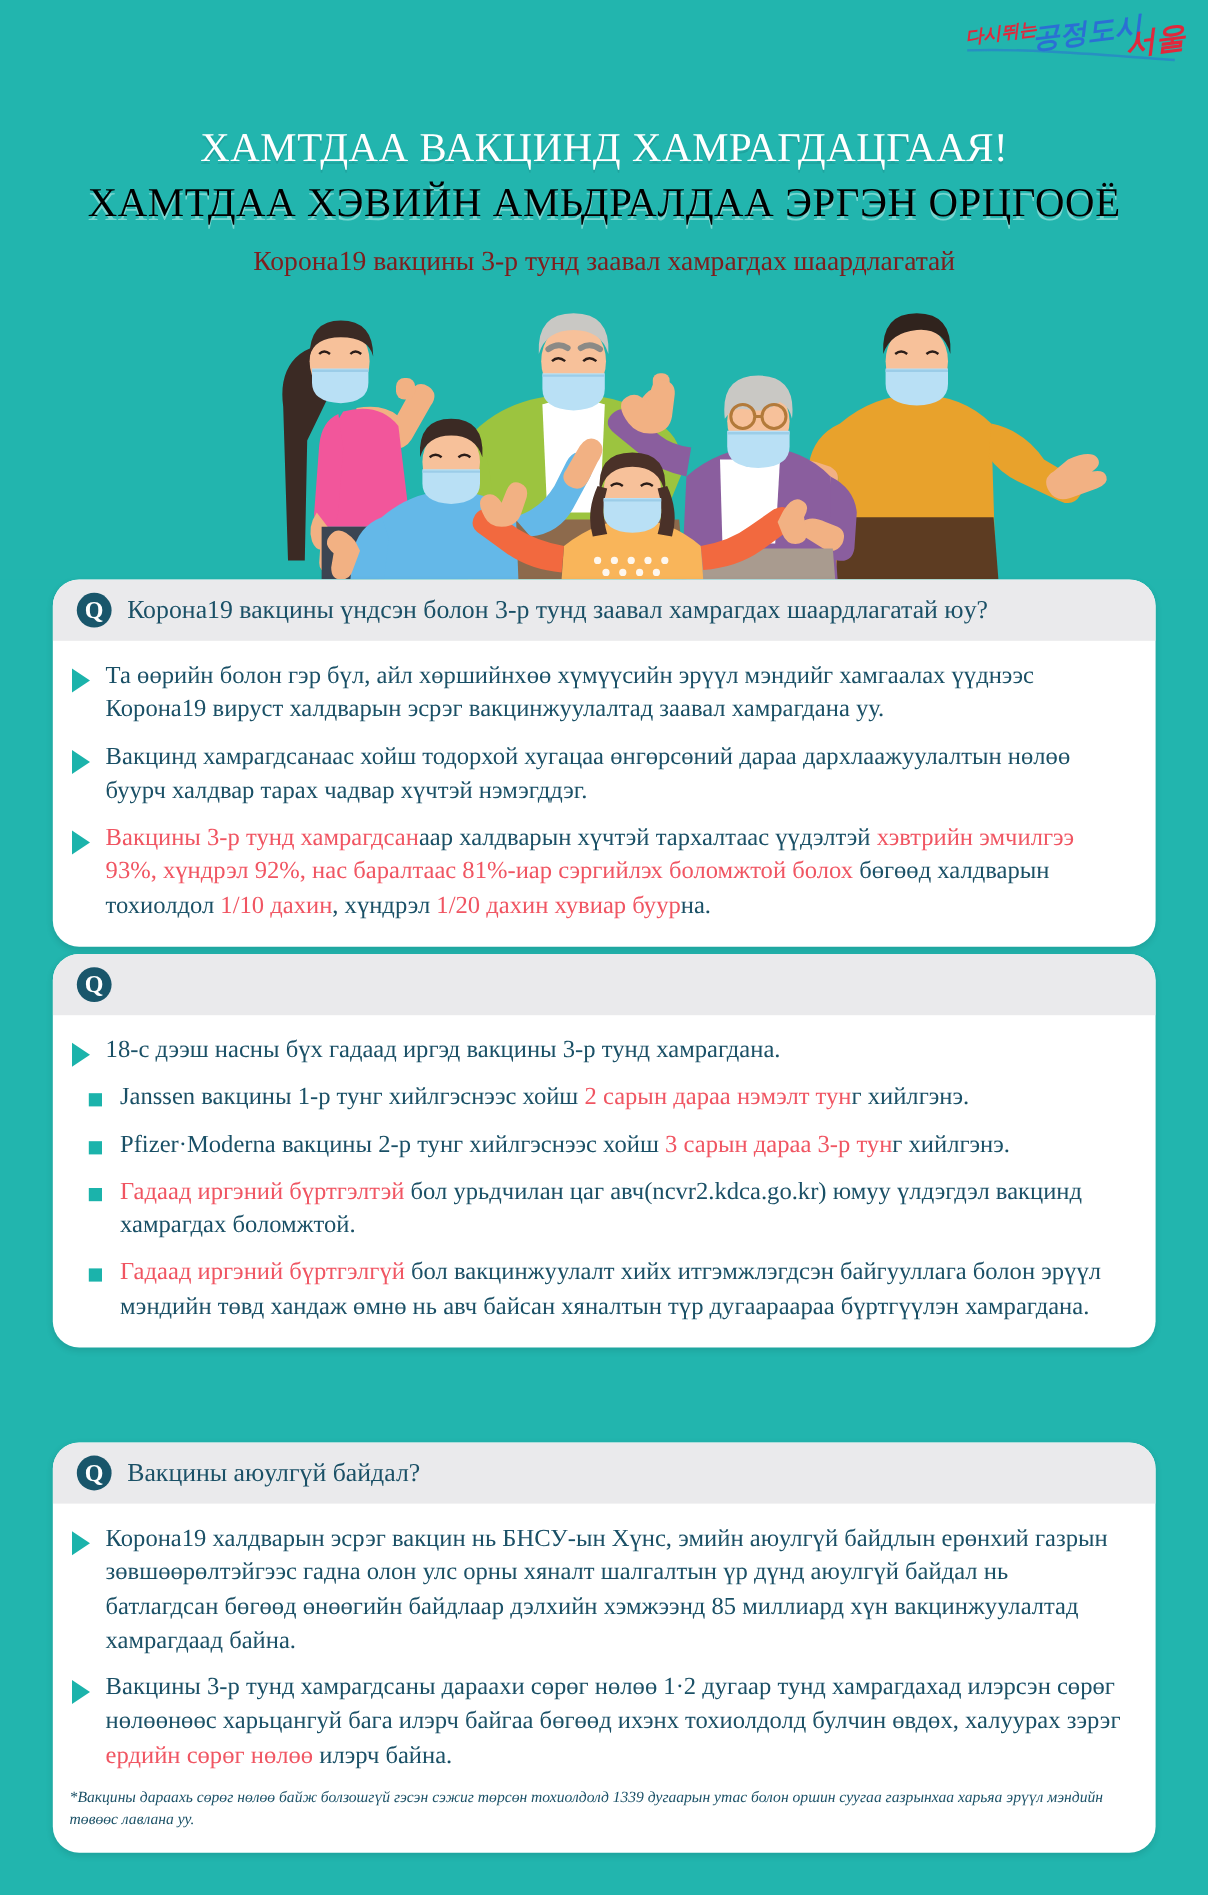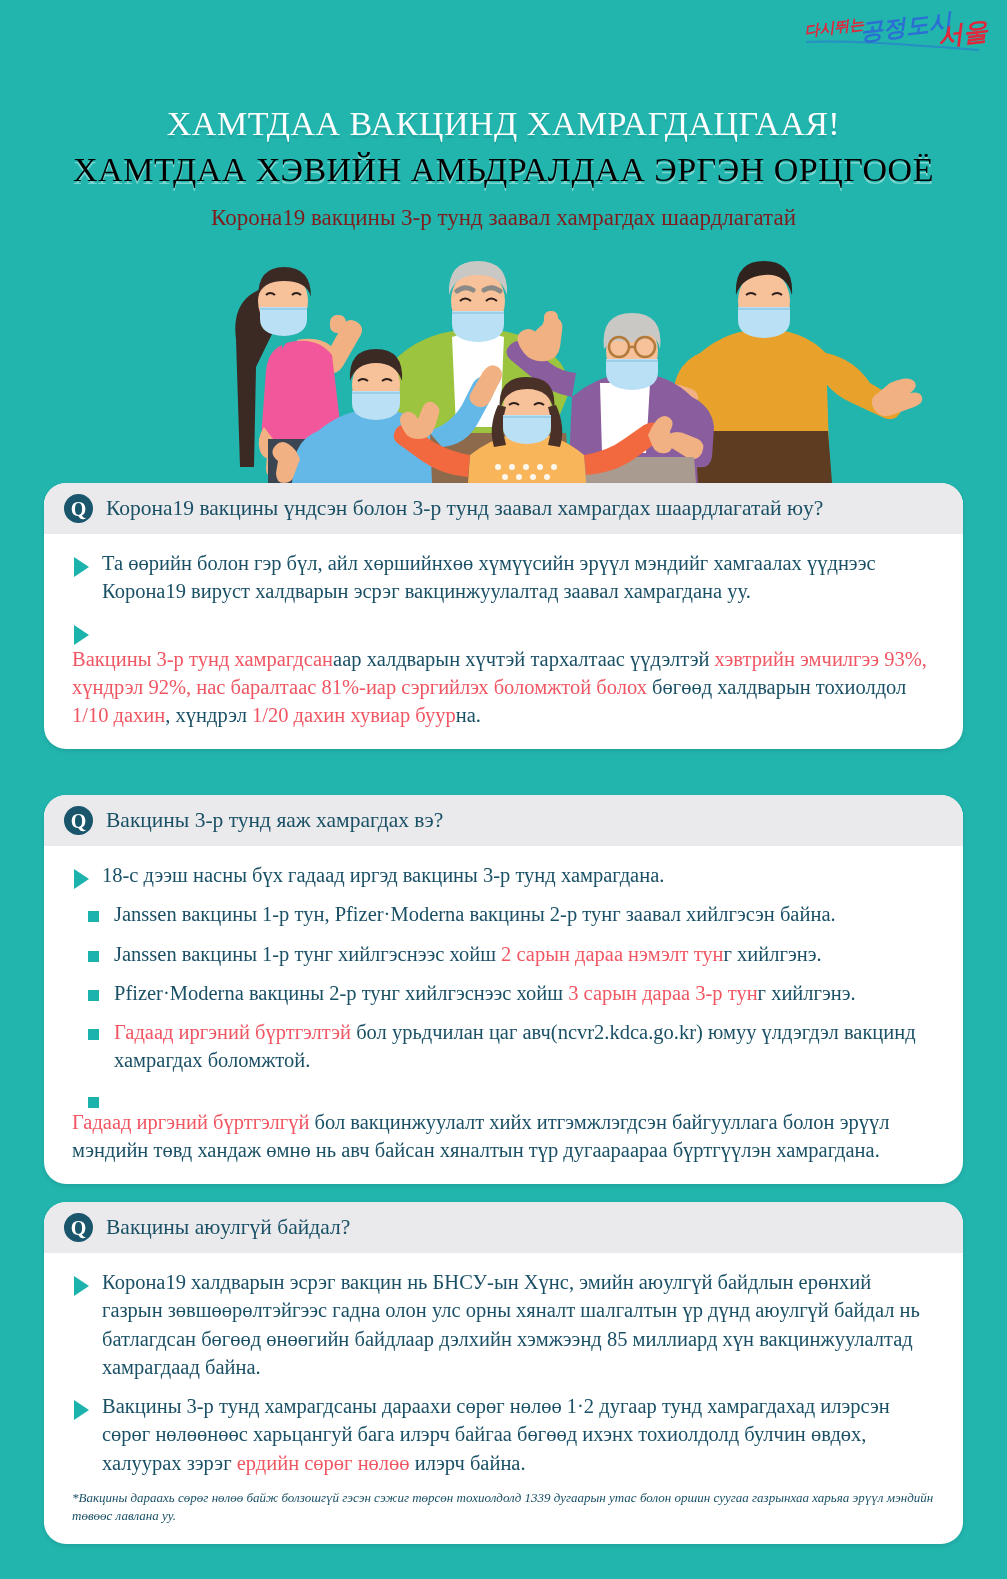--- a/index.html
+++ b/index.html
@@ -54,24 +54,24 @@
     display:flex; align-items:center; gap:13px;
   }
   .q-badge{
     flex:0 0 auto; width:29px; height:29px; border-radius:50%;
     background:#19566b; color:#fff; font-size:20px; font-weight:bold;
     display:flex; align-items:center; justify-content:center;
     font-family:"Liberation Serif", serif; line-height:1;
   }
   .q-text{ font-size:21.5px; color:#1a5066; line-height:1.25; }
 
-  .card-body{ padding:15px 26px 20px 28px; }
+  .card-body{ padding:15px 26px 20px 14px; }
 
   .row{ display:flex; align-items:flex-start; margin-bottom:11px; }
-  .row:last-child{ margin-bottom:0;flex-direction:column; }
+  .row:last-child{ margin-bottom:0; }
 
   .tri{
     flex:0 0 auto; width:0; height:0; margin:8px 13px 0 2px;
     border-top:10px solid transparent; border-bottom:10px solid transparent;
     border-left:15px solid #1bb3ab;
   }
   .sq{
     flex:0 0 auto; width:11px; height:11px; background:#1bb3ab;
     margin:11px 15px 0 16px;
   }
@@ -219,37 +219,36 @@
         <div class="q-badge">Q</div>
         <div class="q-text">Корона19 вакцины үндсэн болон 3-р тунд заавал хамрагдах шаардлагатай юу?</div>
       </div>
       <div class="card-body">
         <div class="row">
           <div class="tri"></div>
           <div class="txt"><span>Та өөрийн болон гэр бүл, айл хөршийнхөө хүмүүсийн эрүүл мэндийг хамгаалах үүднээс Корона19 вируст халдварын эсрэг вакцинжуулалтад заавал хамрагдана уу.</span></div>
         </div>
         <div class="row">
           <div class="tri"></div>
+          <div class="txt"><span>Вакцинд хамрагдсанаас хойш тодорхой хугацаа өнгөрсөний дараа дархлаажуулалтын нөлөө буурч халдвар тарах чадвар хүчтэй нэмэгддэг.</span></div>
+        </div>
+        <div class="row">
+          <div class="tri"></div>
           <div class="txt"><span class="red">Вакцины 3-р тунд хамрагдсан</span><span>аар халдварын хүчтэй тархалтаас үүдэлтэй </span><span class="red">хэвтрийн эмчилгээ 93%, хүндрэл 92%, нас баралтаас 81%-иар сэргийлэх боломжтой болох</span><span> бөгөөд халдварын тохиолдол </span><span class="red">1/10 дахин</span><span>, хүндрэл </span><span class="red">1/20 дахин хувиар буур</span><span>на.</span></div>
         </div>
       </div>
     </div>
     <div class="card" style="top: 795px;">
       <div class="card-head">
         <div class="q-badge">Q</div>
-        <div class="q-text">Вакцины 3-р тунд яаж хамрагдах вэ?</div>
       </div>
       <div class="card-body">
         <div class="row">
           <div class="tri"></div>
           <div class="txt"><span class="hl">18-с дээш насны бүх гадаад иргэд вакцины 3-р тунд хамрагдана.</span></div>
-        </div>
-        <div class="row">
-          <div class="sq"></div>
-          <div class="txt"><span>Janssen вакцины 1-р тун, Pfizer·Moderna вакцины 2-р тунг заавал хийлгэсэн байна.</span></div>
         </div>
         <div class="row">
           <div class="sq"></div>
           <div class="txt"><span>Janssen вакцины 1-р тунг хийлгэснээс хойш </span><span class="red">2 сарын дараа нэмэлт тун</span><span>г хийлгэнэ.</span></div>
         </div>
         <div class="row">
           <div class="sq"></div>
           <div class="txt"><span>Pfizer·Moderna вакцины 2-р тунг хийлгэснээс хойш </span><span class="red">3 сарын дараа 3-р тун</span><span>г хийлгэнэ.</span></div>
         </div>
         <div class="row">

